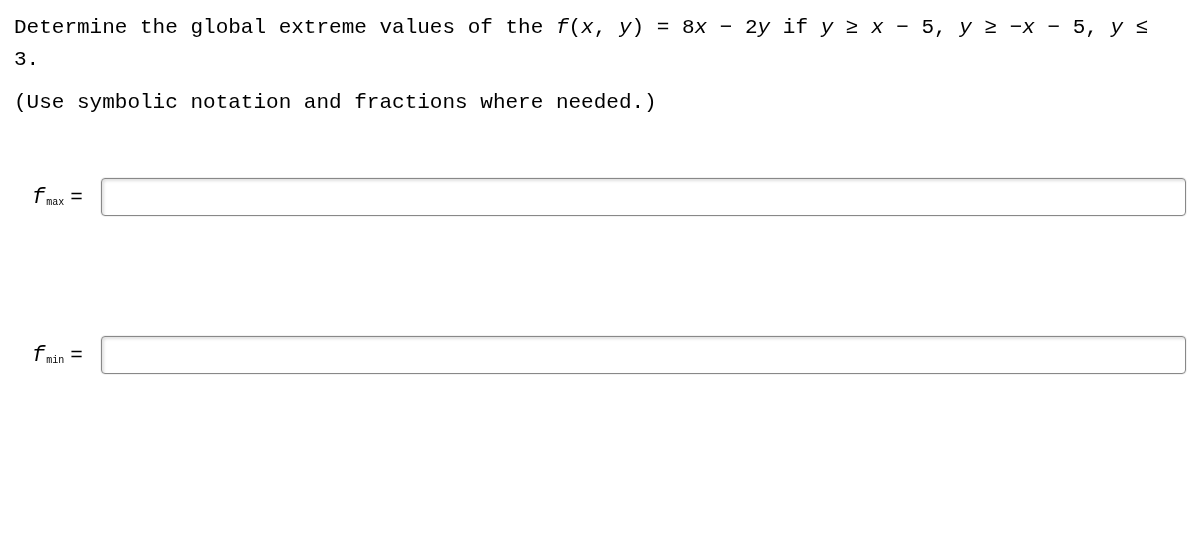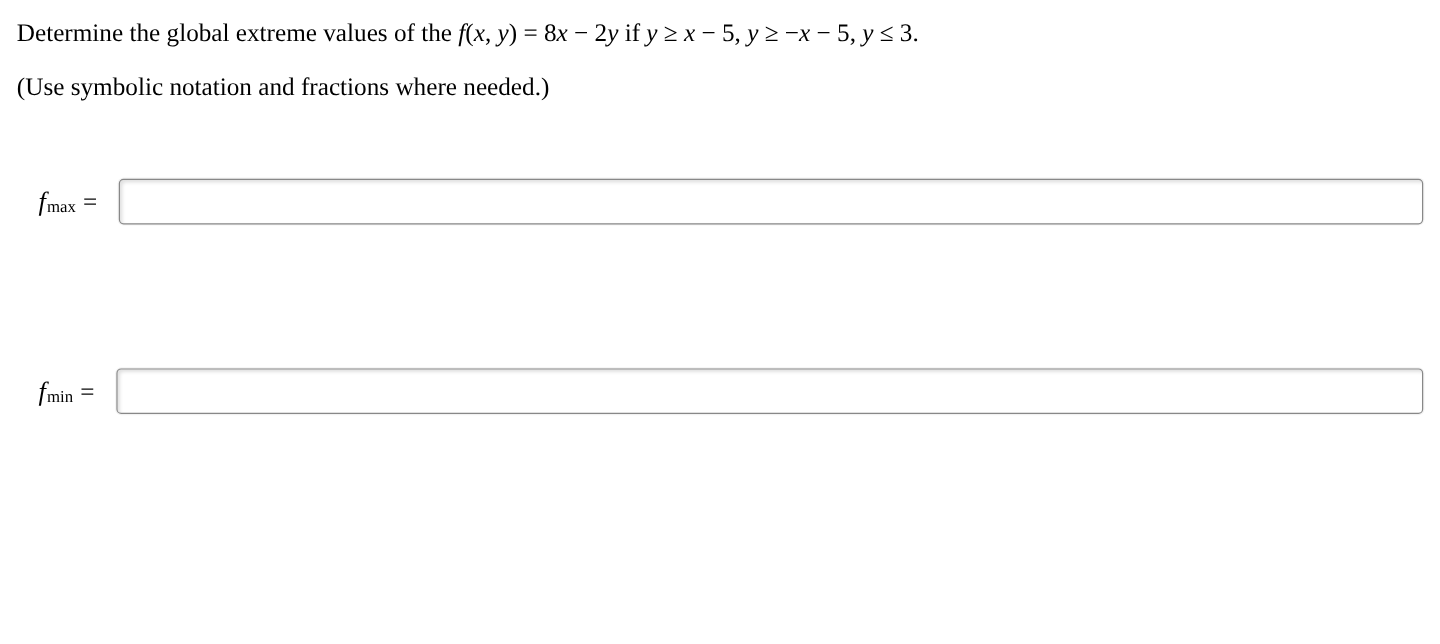--- a/index.html
+++ b/index.html
@@ -1,18 +1,19 @@
 <!DOCTYPE html>
 <html><head>
   <meta charset="utf-8">
   <style>
     * {
       box-sizing: border-box;
       margin: 0;
       padding: 0;
+      font-family: Liberation Mono, monospace;
     }
     body {
       width: 1200px;
       height: 537px;
       font-family: 'Times New Roman', Times, serif;
       font-size: 21px;
       padding: 12px 14px;
       background: #fff;
       color: #000;
     }
@@ -35,21 +36,21 @@
       display: inline-flex;
       align-items: baseline;
       margin-right: 18px;
       white-space: nowrap;
     }
     .f-italic {
       font-style: italic;
       font-size: 22px;
     }
     .subscript {
-      font-size: 14px;
+      font-size: 10px;
       font-style: normal;
       vertical-align: sub;
       position: relative;
       top: 2px;
       margin-left: 1px;
     }
     .equals {
       font-style: normal;
       margin-left: 6px;
     }

